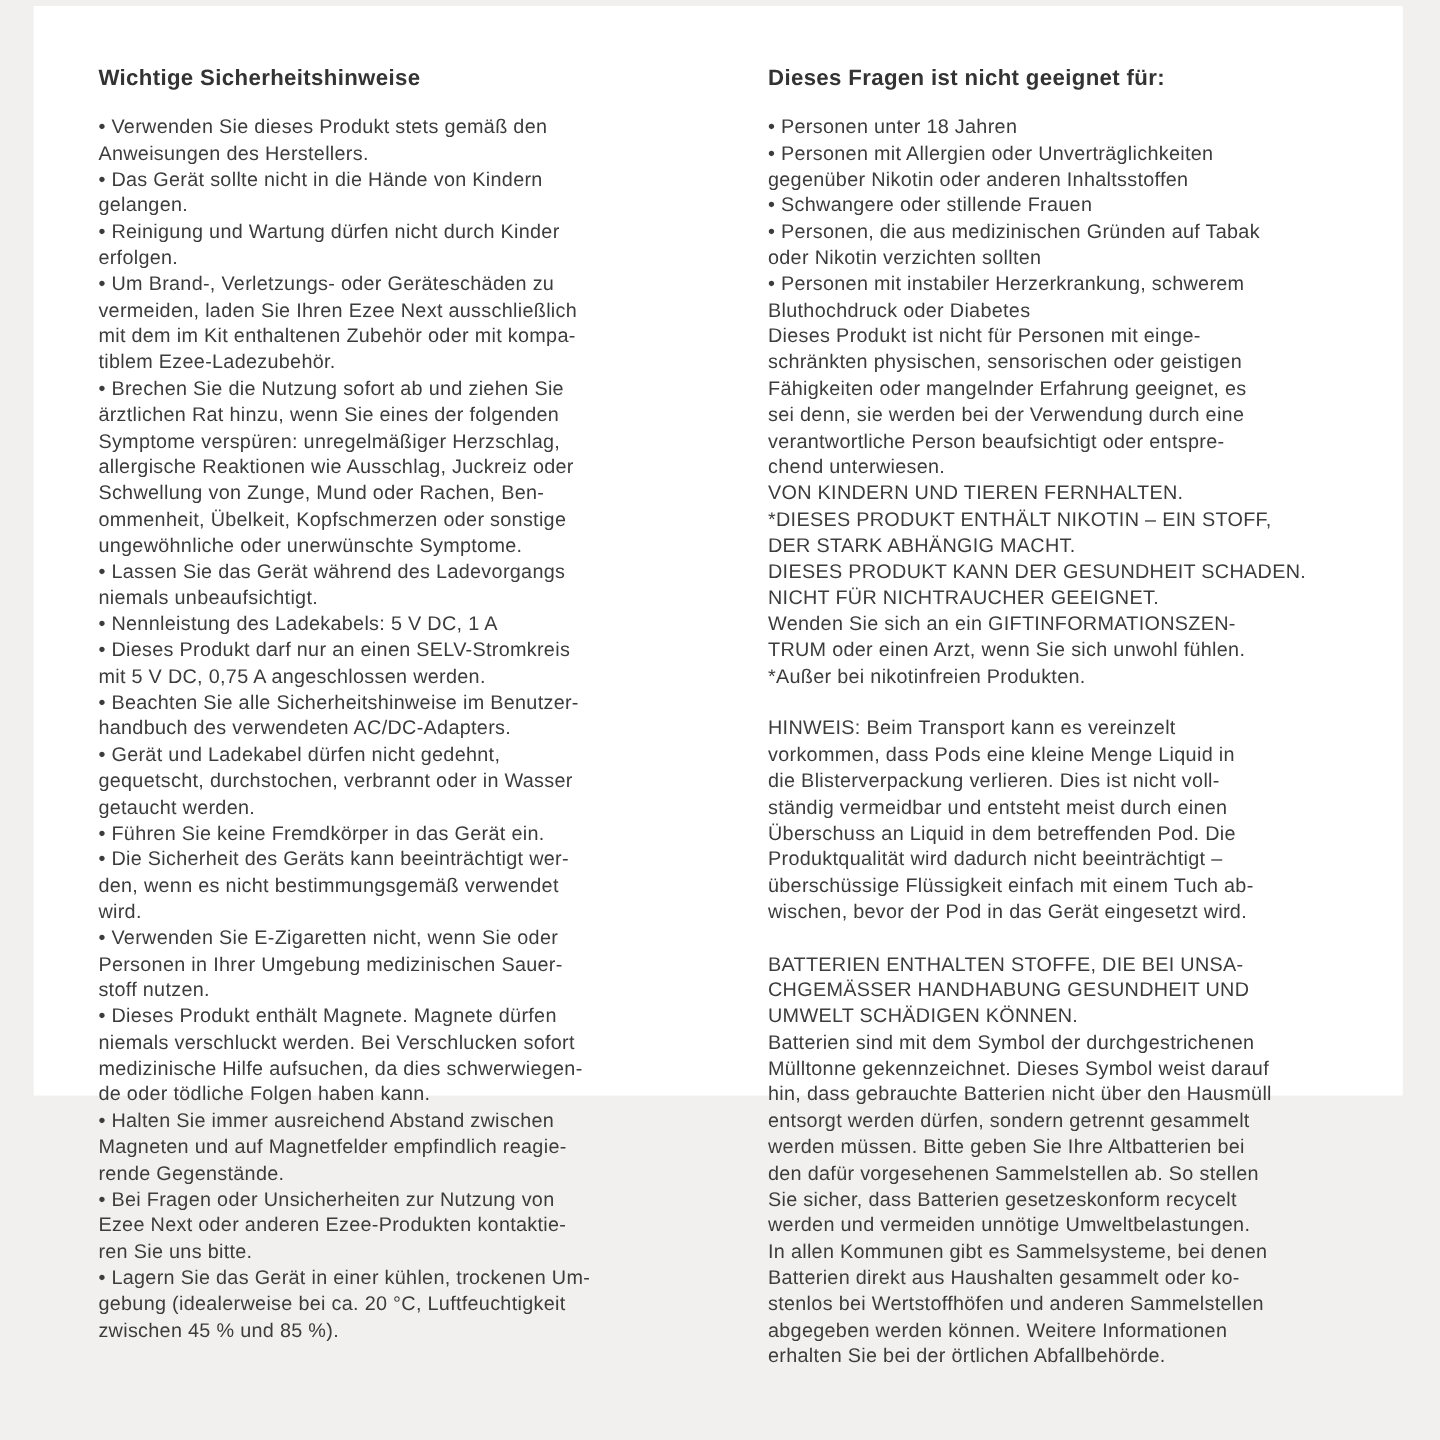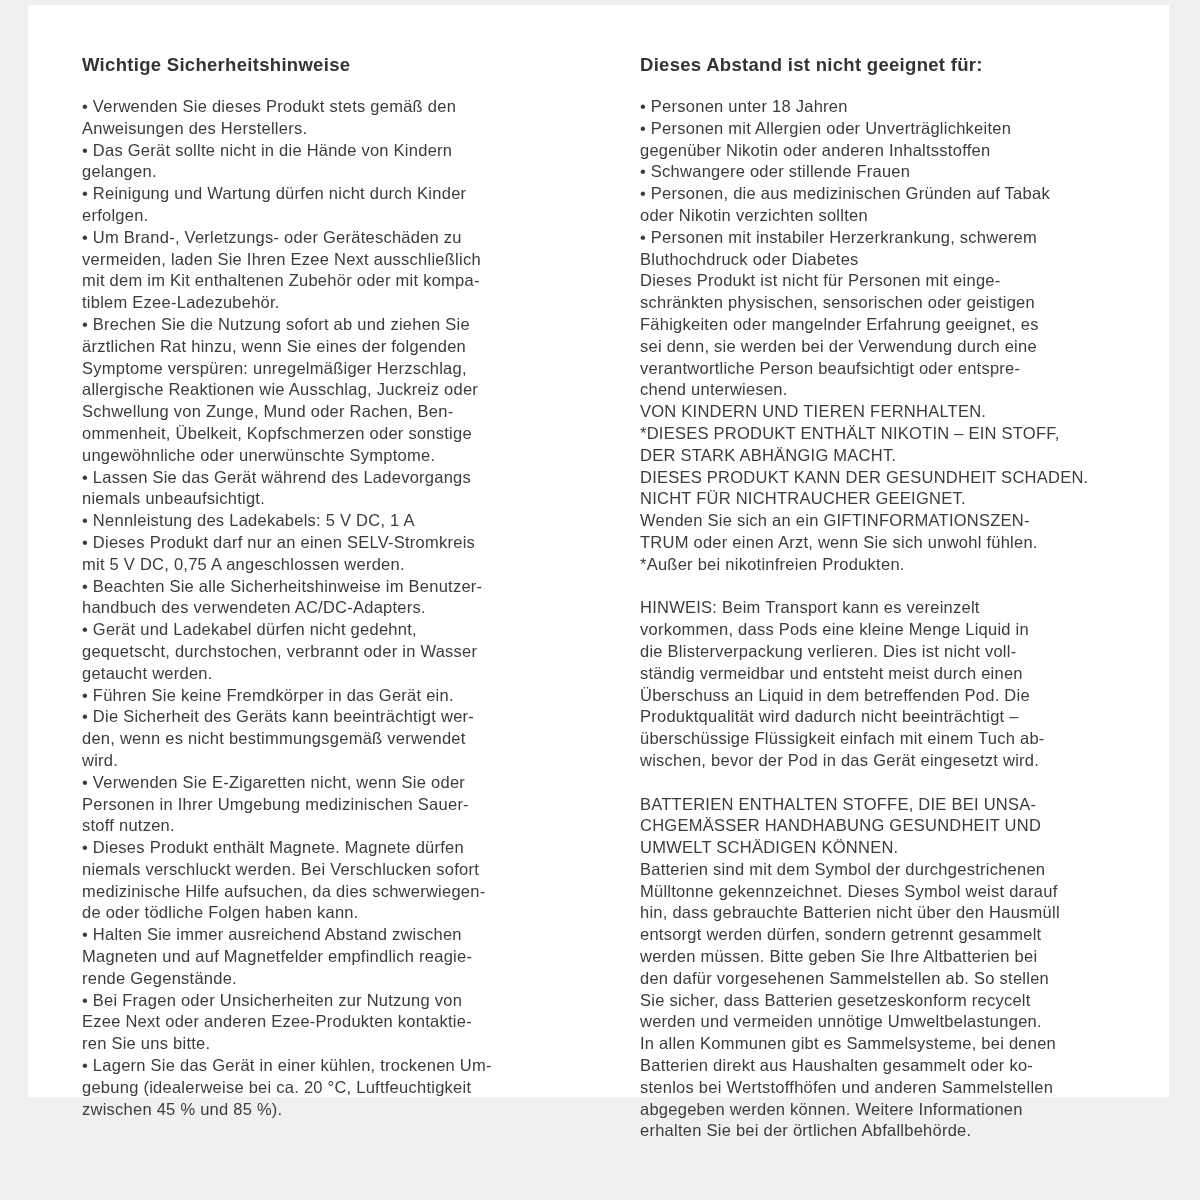--- a/index.html
+++ b/index.html
@@ -12,21 +12,21 @@
     position: relative;
     background: #f1f0ee;
     font-family: "Liberation Sans", sans-serif;
     overflow: hidden;
   }
   .paper {
     position: absolute;
     left: 28px;
     top: 5px;
     width: 1141px;
-    height: 1092px;
+    height: 908px;
     background: #ffffff;
   }
   .col {
     position: absolute;
     top: 47px;
     width: 522px;
     color: #3c3c3c;
   }
   .col-left  { left: 54px; }
   .col-right { left: 612px; }
@@ -97,21 +97,21 @@
 rende Gegenstände.
 • Bei Fragen oder Unsicherheiten zur Nutzung von
 Ezee Next oder anderen Ezee-Produkten kontaktie-
 ren Sie uns bitte.
 • Lagern Sie das Gerät in einer kühlen, trockenen Um-
 gebung (idealerweise bei ca. 20 °C, Luftfeuchtigkeit
 zwischen 45 % und 85 %).</div>
   </section>
 
   <section class="col col-right">
-    <h2 class="heading">Dieses Abstand ist nicht geeignet für:</h2>
+    <h2 class="heading">Dieses Fragen ist nicht geeignet für:</h2>
     <div class="body-text">• Personen unter 18 Jahren
 • Personen mit Allergien oder Unverträglichkeiten
 gegenüber Nikotin oder anderen Inhaltsstoffen
 • Schwangere oder stillende Frauen
 • Personen, die aus medizinischen Gründen auf Tabak
 oder Nikotin verzichten sollten
 • Personen mit instabiler Herzerkrankung, schwerem
 Bluthochdruck oder Diabetes
 Dieses Produkt ist nicht für Personen mit einge-
 schränkten physischen, sensorischen oder geistigen

